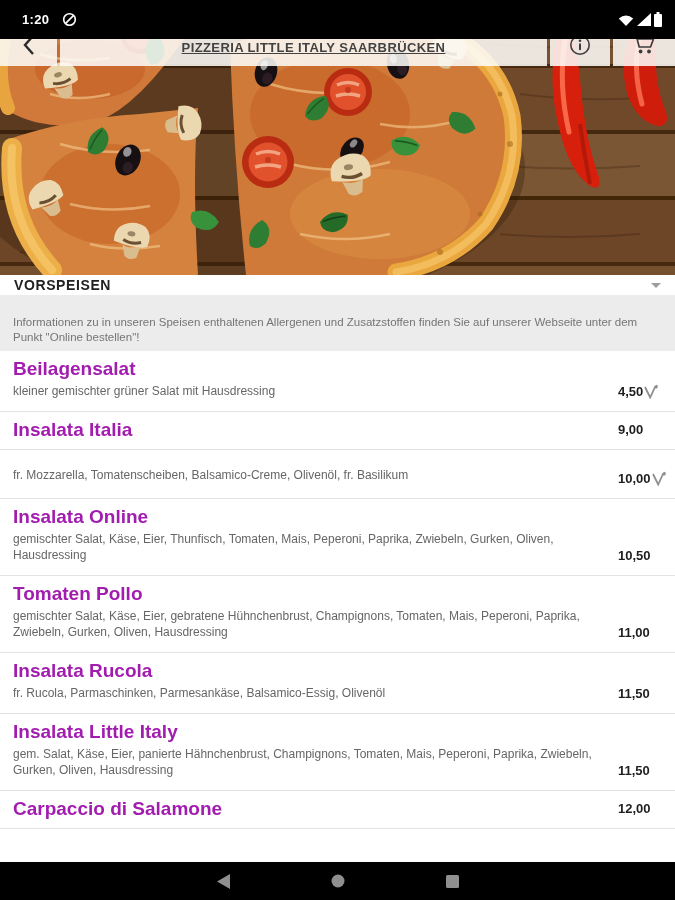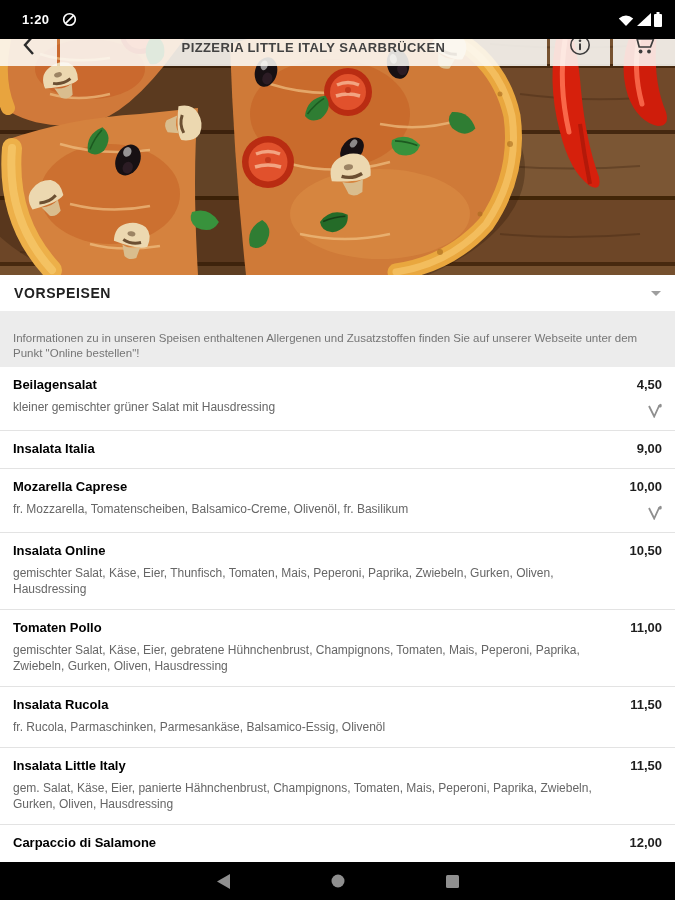--- a/index.html
+++ b/index.html
@@ -13,41 +13,41 @@
   .sb-dnd{margin-left:13px;display:flex;align-items:center;}
   .sb-right{margin-left:auto;display:flex;align-items:center;gap:3px;}
   .sb-right span{display:flex;align-items:center;}
 
   
   .hero{position:absolute;top:24px;left:0;width:675px;height:251px;z-index:1;}
   .hero svg{display:block;}
 
   
   .appbar{position:absolute;top:28px;left:0;right:0;height:38px;display:flex;gap:3px;z-index:20;}
-  .appbar .seg{background:rgba(253,251,248,.87);display:flex;align-items:center;justify-content:center;}
+  .appbar .seg{background:rgba(253,251,248,.87);display:flex;align-items:center;justify-content:center;text-decoration:underline;}
   .seg-back{width:57px;cursor:pointer;}
   .seg-title{flex:1;justify-content:flex-start;padding-left:20px;font-size:13px;font-weight:700;
              color:#424242;letter-spacing:.4px;}
   .seg-info{width:60px;cursor:pointer;}
   .seg-cart{width:62px;cursor:pointer;}
 
   
   .content{position:absolute;top:275px;left:0;right:0;z-index:5;background:#fff;}
-  .sectionrow{height:36px;background:#fff;display:flex;align-items:center;padding:0 14px;}
+  .sectionrow{height:20px;background:#fff;display:flex;align-items:center;padding:0 14px;}
   .section-title{font-size:14px;font-weight:700;color:#212121;letter-spacing:.6px;}
   .section-arrow{margin-left:auto;width:0;height:0;border-left:5px solid transparent;
                  border-right:5px solid transparent;border-top:5px solid #9e9e9e;}
   .infobox{background:#ececec;padding:20px 13px 7px;font-size:11.5px;color:#757575;line-height:14.5px;}
 
   .menu{background:#fff;}
   .item{display:flex;padding:10px 13px 12px;border-bottom:1px solid #e3e3e3;}
   .item-left{flex:1;min-width:0;padding-right:14px;}
-  .item-name{font-size:13px;font-weight:700;color:#000000;line-height:15px;}
+  .item-name{font-size:19px;font-weight:700;color:#a21caf;line-height:15px;}
   .item-desc{font-size:12px;color:#666;line-height:16px;margin-top:7px;}
-  .item-right{width:44px;display:flex;flex-direction:column;align-items:flex-end;}
+  .item-right{width:44px;display:flex;align-items:flex-end;}
   .item-price{font-size:13px;font-weight:700;color:#1e1e1e;line-height:15px;white-space:nowrap;}
   .veg{margin-top:9px;display:flex;}
 
   
   .navbar{position:absolute;bottom:0;left:0;right:0;height:38px;background:#000;display:flex;
           align-items:center;justify-content:center;gap:101px;z-index:40;}
   .navbar span{display:flex;align-items:center;cursor:pointer;}
 </style>
 </head>
 <body>
@@ -308,21 +308,20 @@
         <div class="item-left">
           <div class="item-name">Insalata Italia</div>
         </div>
         <div class="item-right">
           <div class="item-price">9,00</div>
         </div>
       </div>
 
       <div class="item">
         <div class="item-left">
-          <div class="item-name">Mozarella Caprese</div>
           <div class="item-desc">fr. Mozzarella, Tomatenscheiben, Balsamico-Creme, Olivenöl, fr. Basilikum</div>
         </div>
         <div class="item-right">
           <div class="item-price">10,00</div>
           <span class="veg">
             <svg width="15" height="17" viewBox="0 0 15 17">
                 <polyline points="2,5 7.2,15.5 12,5" fill="none" stroke="#8f8f8f" stroke-width="1.8"></polyline>
                 <path d="M11,4.5 Q15.5,0.5 14.5,6 Q11.5,7.5 11,4.5 Z" fill="#8f8f8f"></path>
               </svg>
           </span>

